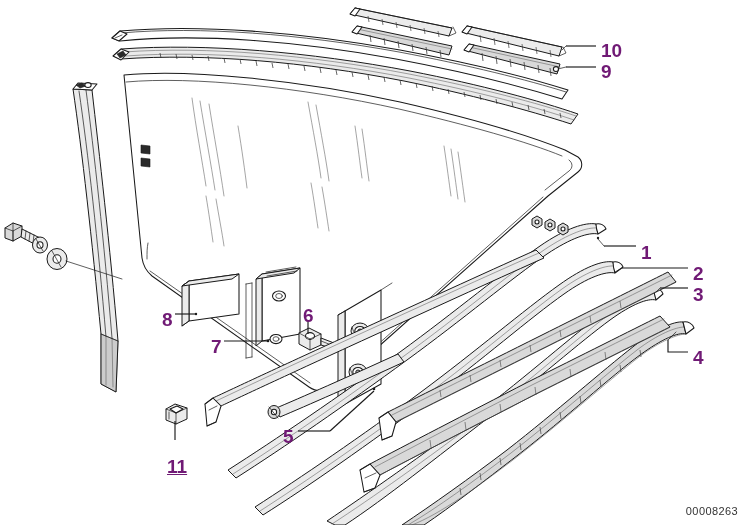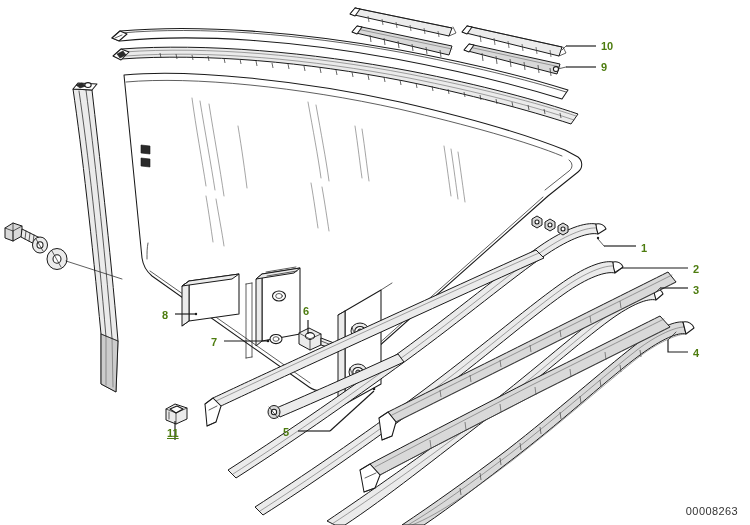--- a/index.html
+++ b/index.html
@@ -22,23 +22,23 @@
     position: absolute;
     left: 0;
     top: 0;
     width: 750px;
     height: 525px;
     display: block;
   }
   .callout-label {
     position: absolute;
     font-family: "Liberation Sans", sans-serif;
-    font-size: 11px;
+    font-size: 19px;
     font-weight: bold;
-    color: #4d7c0f;
+    color: #701a75;
     line-height: 1;
     white-space: nowrap;
     user-select: none;
   }
   #part-number {
     position: absolute;
     right: 12px;
     bottom: 8px;
     font-family: "Liberation Sans", sans-serif;
     font-size: 11px;
@@ -485,17 +485,17 @@
   <div class="callout-label" style="left:641px; top:243px;">1</div>
   <div class="callout-label" style="left:693px; top:264px;">2</div>
   <div class="callout-label" style="left:693px; top:285px;">3</div>
   <div class="callout-label" style="left:693px; top:348px;">4</div>
   <div class="callout-label" style="left:283px; top:427px;">5</div>
   <div class="callout-label" style="left:303px; top:306px;">6</div>
   <div class="callout-label" style="left:211px; top:337px;">7</div>
   <div class="callout-label" style="left:162px; top:310px;">8</div>
   <div class="callout-label" style="left:601px; top:62px;">9</div>
   <div class="callout-label" style="left:601px; top:41px;">10</div>
-  <div class="callout-label" style="left:167px; top:428px;text-decoration:underline;">11</div>
+  <div class="callout-label" style="left:167px; top:457px;text-decoration:underline;">11</div>
 
   <div id="part-number">00008263</div>
 
 </div>
 
 </body></html>

